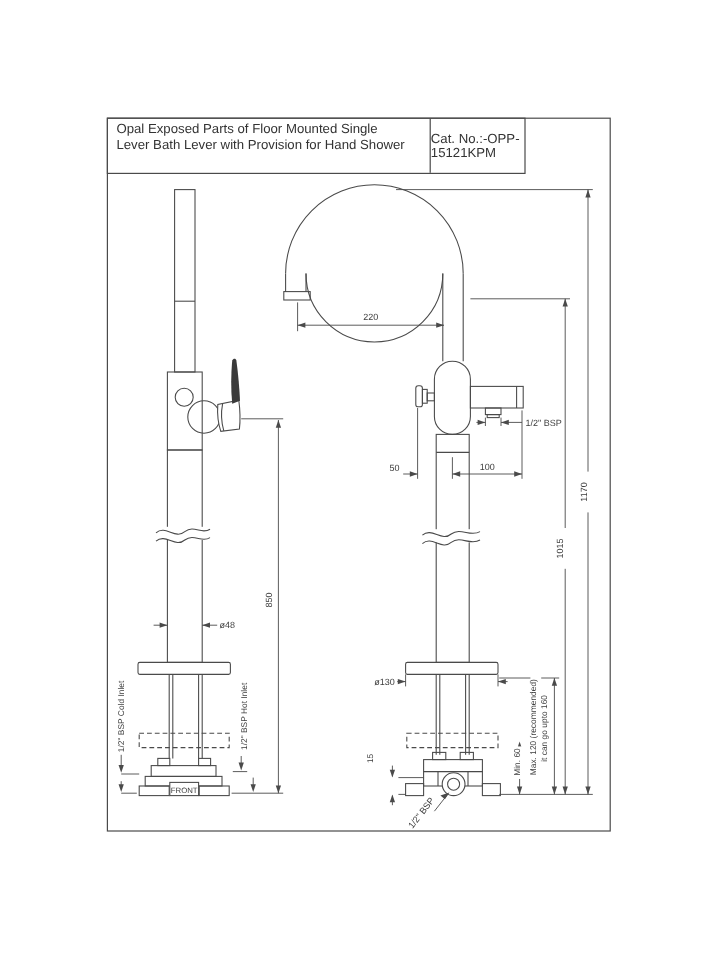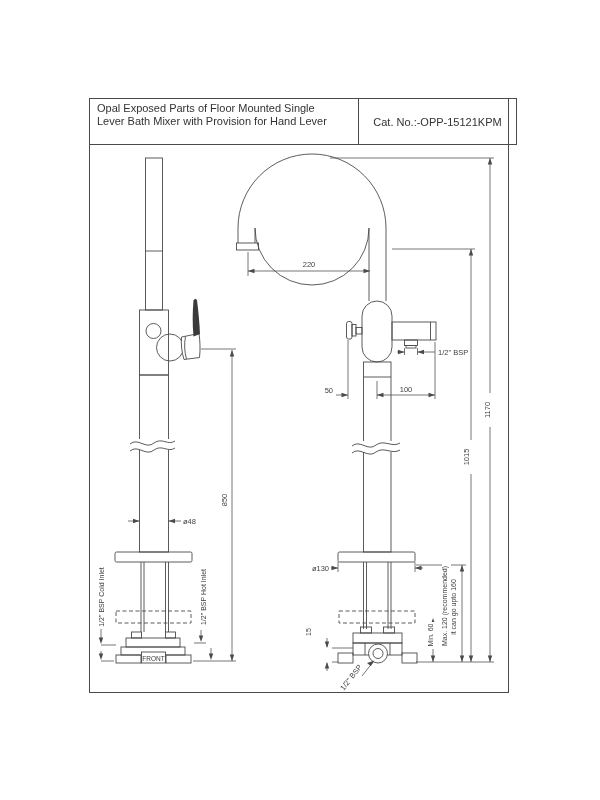--- a/index.html
+++ b/index.html
@@ -1,39 +1,39 @@
 <!DOCTYPE html>
 <html><head>
 <meta charset="utf-8">
 <style>
   html,body{margin:0;padding:0;background:#ffffff;}
   .page{position:relative;width:600px;height:800px;background:#ffffff;overflow:hidden;
         font-family:"Liberation Sans", sans-serif;}
   .frame{position:absolute;left:89px;top:98px;width:420px;height:595px;
          border:1.2px solid #4a4a4a;box-sizing:border-box;}
-  .titleblock{position:absolute;left:89px;top:98px;width:428px;height:47px;
+  .titleblock{position:absolute;left:89px;top:98px;width:349px;height:47px;
               border:1.2px solid #4a4a4a;box-sizing:border-box;display:flex;}
   .titleblock .desc{width:269px;border-right:1.2px solid #4a4a4a;box-sizing:border-box;
                     padding:3px 6px 0 7px;color:#333;font-size:11px;line-height:13.4px;}
   .titleblock .catno{flex:1;display:flex;align-items:center;justify-content:center;
                      color:#333;font-size:11px;}
   svg.drawing{position:absolute;left:0;top:0;}
   svg.drawing text{fill:#3d3d3d;font-family:"Liberation Sans", sans-serif;}
   .dimtxt{font-size:7.5px;}
   .smalltxt{font-size:7px;}
 </style>
 </head>
 <body>
 
 <div class="page">
 
   <div class="titleblock">
     <div class="desc">
       <div>Opal Exposed Parts of Floor Mounted Single</div>
-      <div>Lever Bath Mixer with Provision for Hand Lever</div>
+      <div>Lever Bath Lever with Provision for Hand Shower</div>
     </div>
     <div class="catno">Cat. No.:-OPP-15121KPM</div>
   </div>
 
   <div class="frame"></div>
 
   <svg class="drawing" width="600" height="800" viewBox="0 0 600 800">
     <g stroke="#4a4a4a" stroke-width="0.9" fill="none">
 
       <g>

